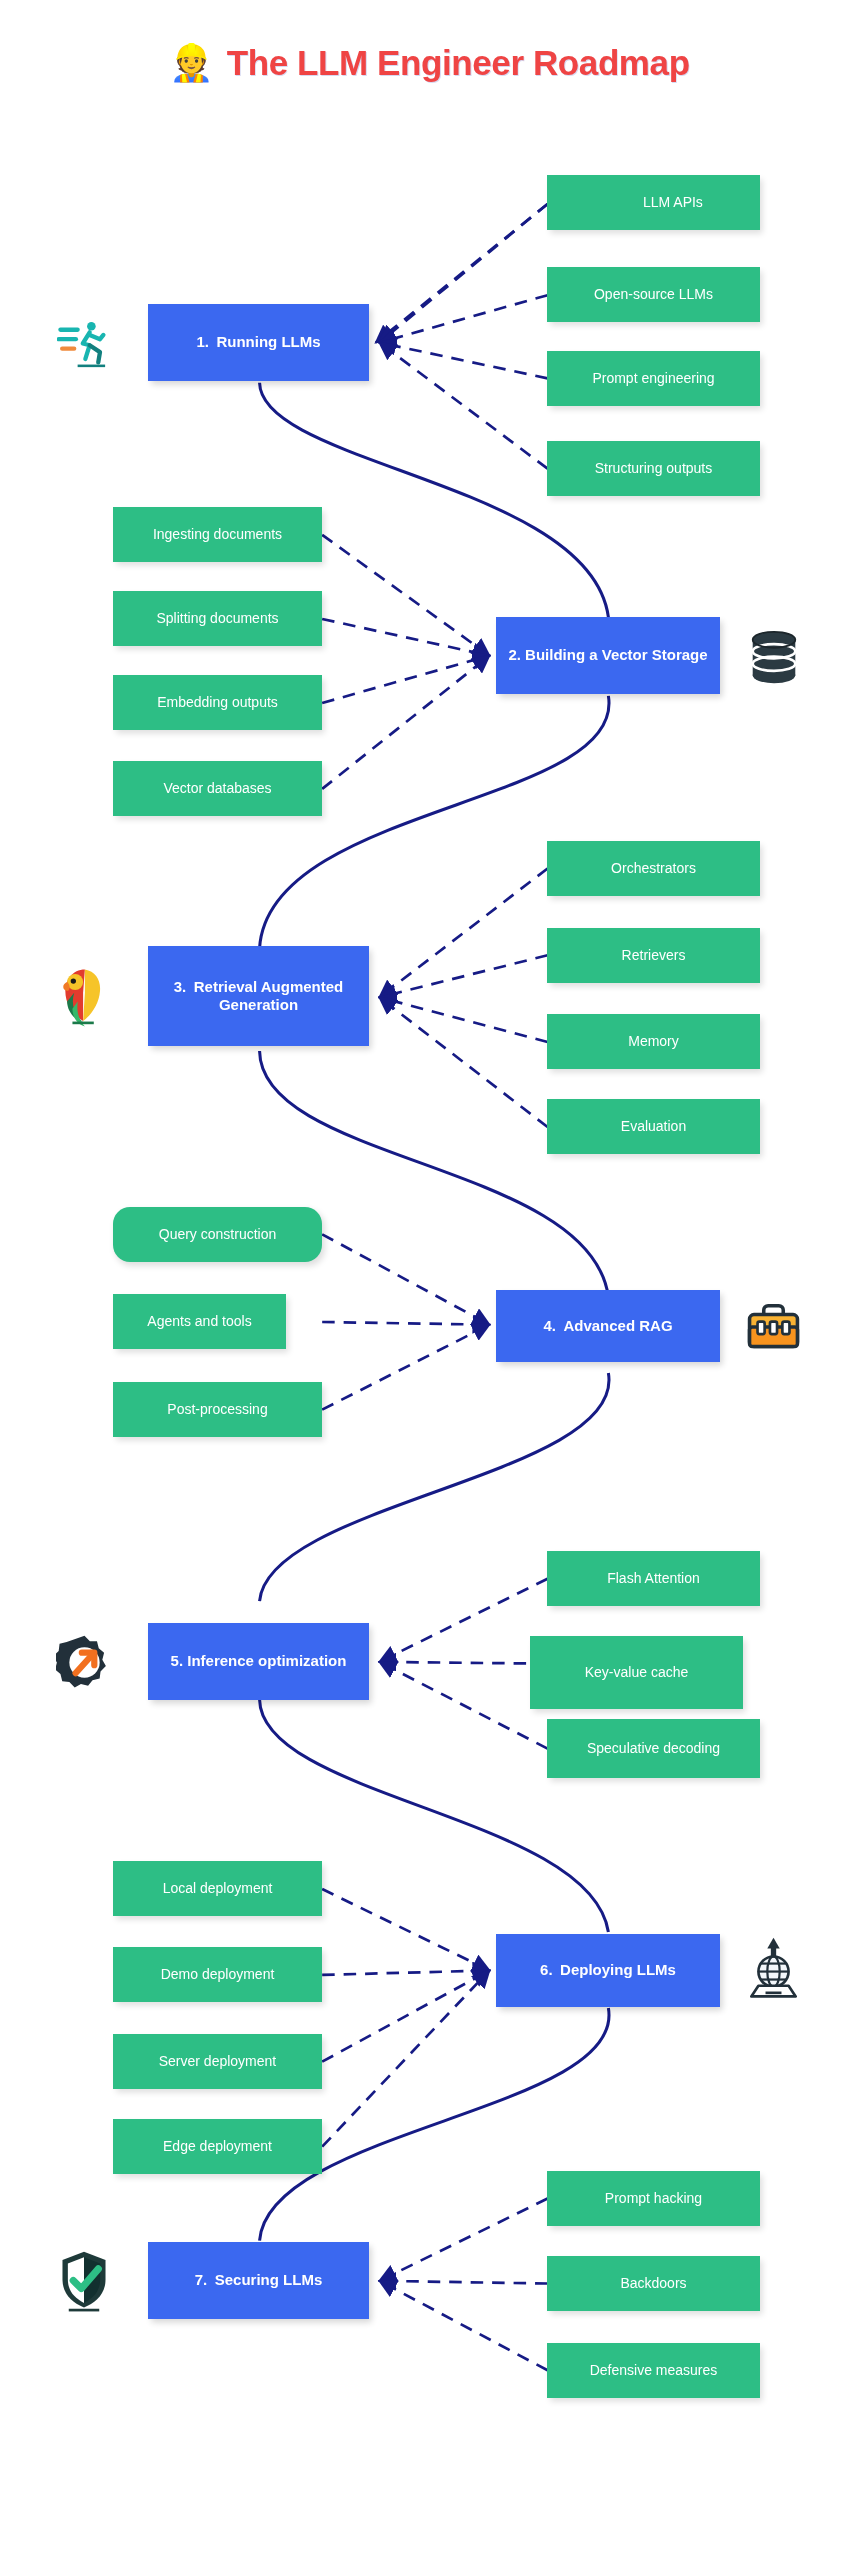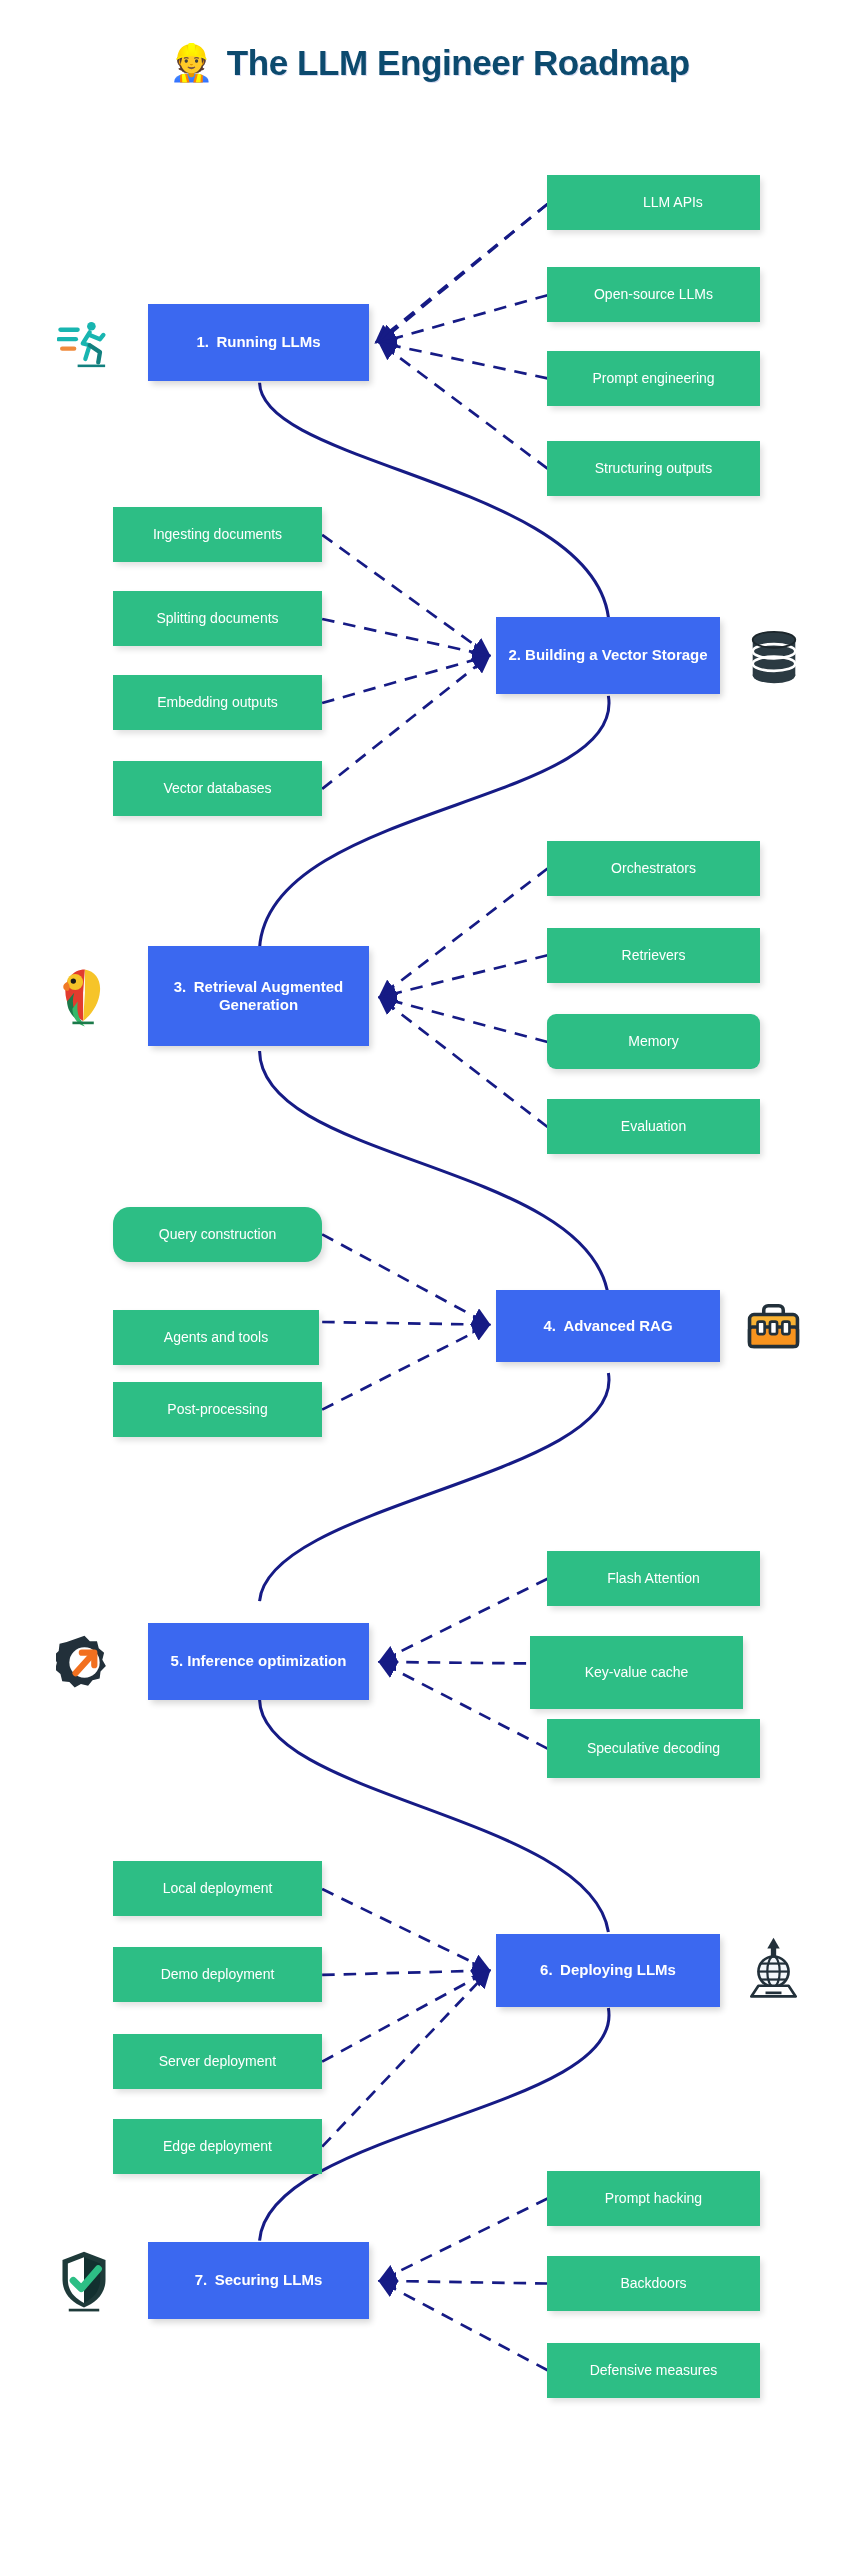--- a/index.html
+++ b/index.html
@@ -27,21 +27,21 @@
     justify-content: center;
     gap: 12.5px;
   }
   #title-emoji {
     font-size: 36px;
     line-height: 1;
   }
   #title-text {
     font-size: 35px;
     font-weight: bold;
-    color: #0c4a6e;
+    color: #ef4444;
     letter-spacing: -0.4px;
     white-space: nowrap;
     text-shadow: 0.9px 0.9px 0 rgba(180,185,230,0.55);
   }
 
   
   #edges {
     position: absolute;
     left: 0; top: 0;
     width: 859px; height: 2576px;
@@ -243,31 +243,31 @@
   <div class="node node-main" style="left:148px; top:946px; width:221px; height:100px;">
     <span>3. Retrieval Augmented Generation</span>
   </div>
 
   <div class="node node-sub" style="left:547px; top:841px; width:213px; height:55px;justify-content:center;">
     <span>Orchestrators</span>
   </div>
   <div class="node node-sub" style="left:547px; top:928px; width:213px; height:55px;">
     <span>Retrievers</span>
   </div>
-  <div class="node node-sub" style="left:547px; top:1014px; width:213px; height:55px;border-radius:9px;">
+  <div class="node node-sub" style="left:547px; top:1014px; width:213px; height:55px;">
     <span>Memory</span>
   </div>
   <div class="node node-sub" style="left:547px; top:1099px; width:213px; height:55px;">
     <span>Evaluation</span>
   </div>
 
   <div class="node node-sub" style="left:113px; top:1207px; width:209px; height:55px;border-radius:17px;">
     <span>Query construction</span>
   </div>
-  <div class="node node-sub" style="left:113px; top:1294px; width:206px; height:55px;margin-top:16px;">
+  <div class="node node-sub" style="left:113px; top:1294px; width:173px; height:55px;">
     <span>Agents and tools</span>
   </div>
   <div class="node node-sub" style="left:113px; top:1382px; width:209px; height:55px;">
     <span>Post-processing</span>
   </div>
 
   <div class="node node-main" style="left:496px; top:1290px; width:224px; height:72px;">
     <span>4. Advanced RAG</span>
   </div>
 

